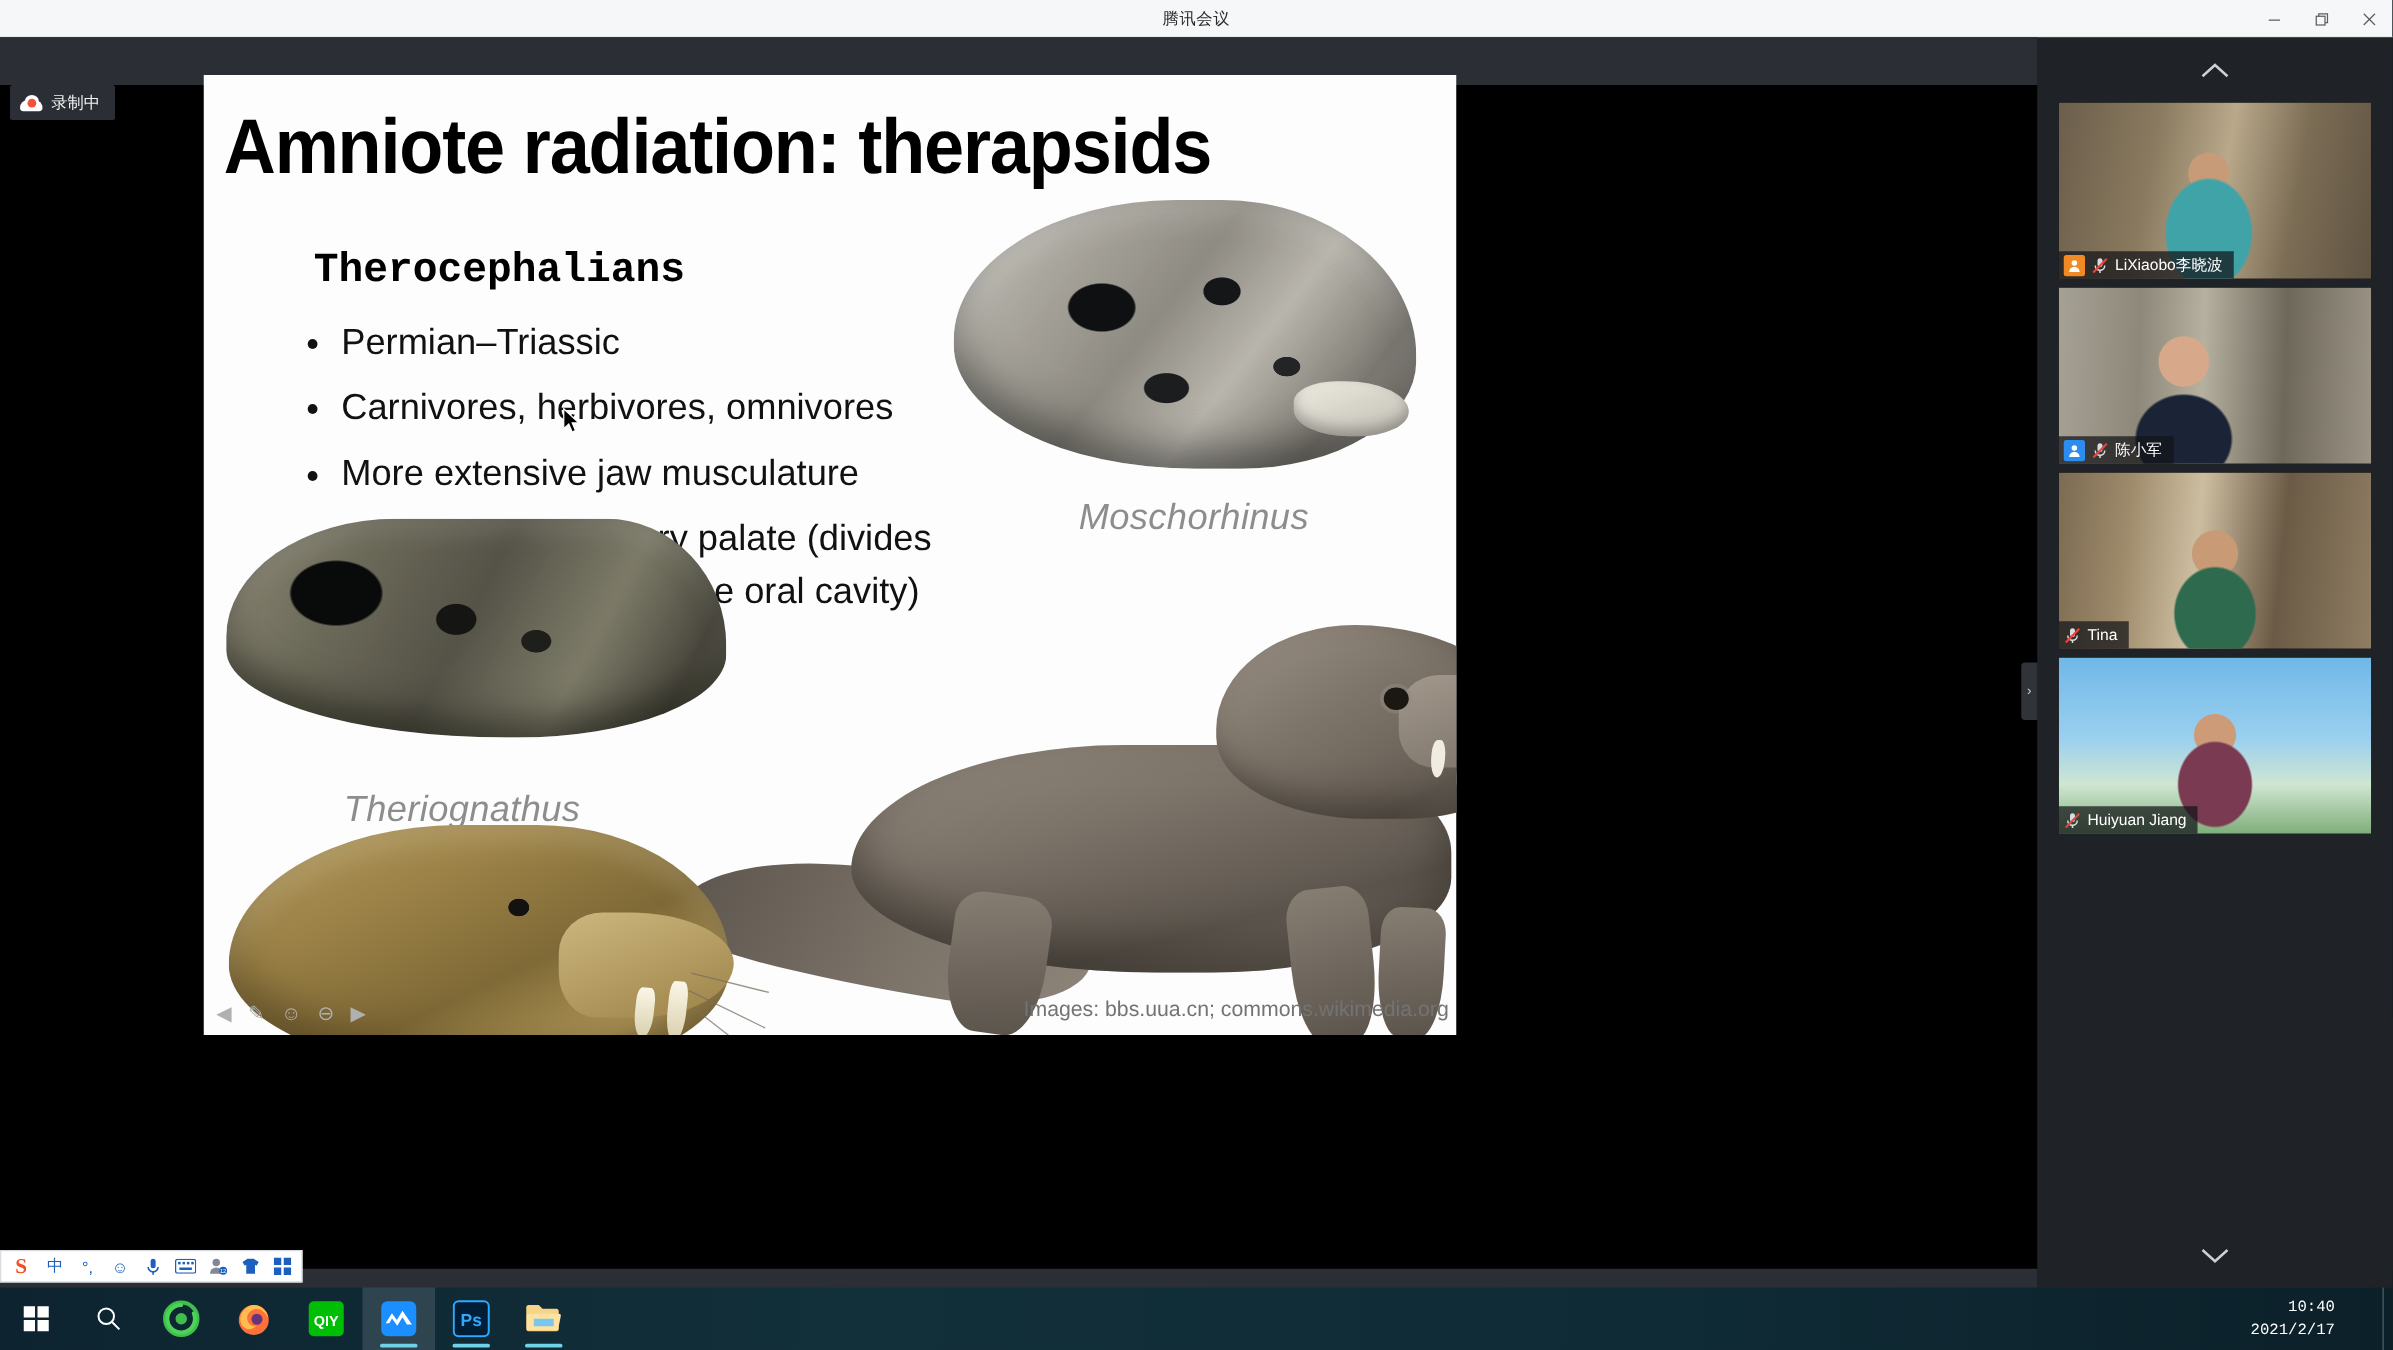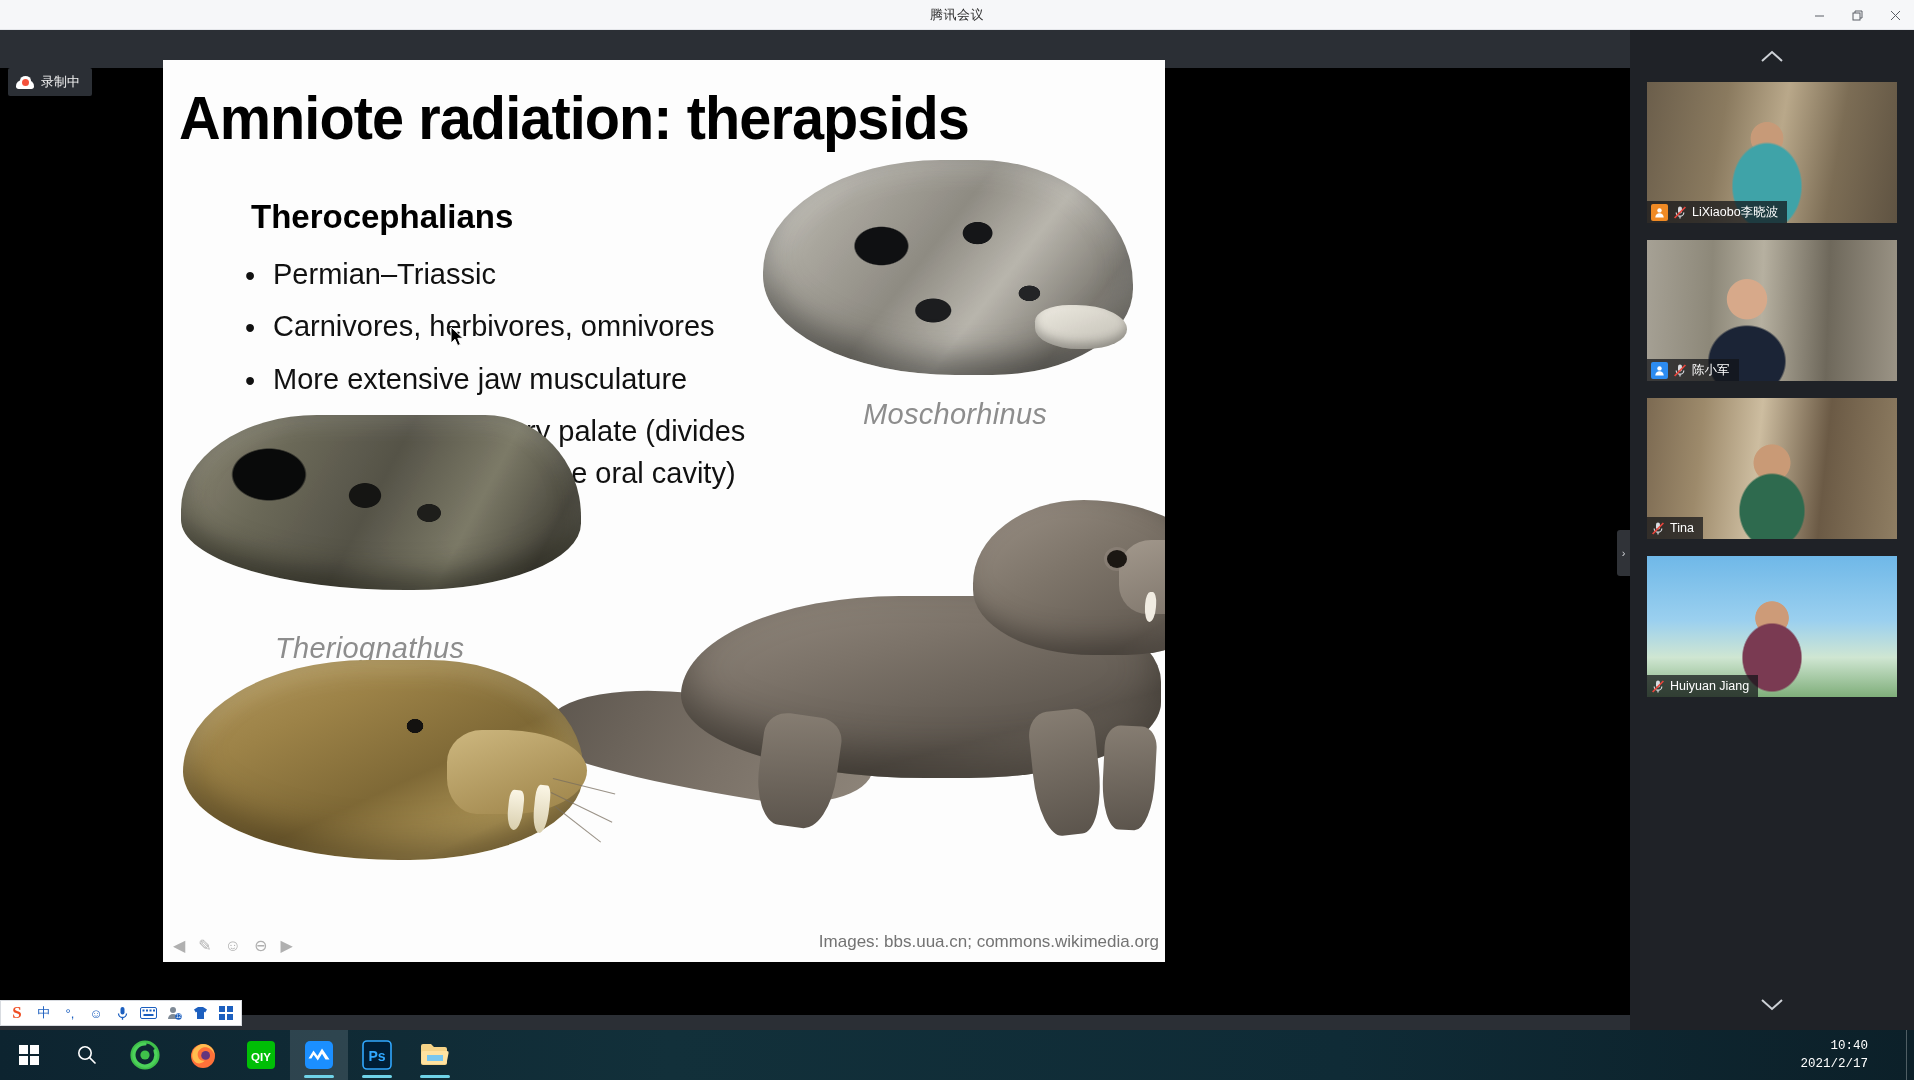--- a/index.html
+++ b/index.html
@@ -61,33 +61,33 @@
     background: #fff; border-radius: 50%;
   }
   .rec-cloud .dot {
     position: absolute; left: 6px; top: 3px; width: 7px; height: 7px;
     background: #f4513b; border-radius: 50%; z-index: 2;
   }
 
   
   .slide {
     position: absolute; left: 163px; top: 30px;
-    width: 1002px; height: 902px; background: #fdfdfd;
+    width: 1002px; height: 768px; background: #fdfdfd;
     overflow: hidden;
   }
   .slide-title {
     position: absolute; left: 16px; top: 27px; width: 975px;
     font-family: "Liberation Sans Narrow", "Liberation Sans", sans-serif;
     font-weight: bold; font-size: 62px; line-height: 1.0;
     letter-spacing: -1px; color: #000;
     transform: scaleX(0.93); transform-origin: left center;
   }
   .slide-subhead {
     position: absolute; left: 88px; top: 138px;
-    font-size: 33px; font-weight: bold; color: #000;
+    font-size: 33px; font-weight: bold; color: #000; font-family: Liberation Mono, monospace;
   }
   .bullets { position: absolute; left: 82px; top: 193px; width: 530px; }
   .bullet {
     display: flex; gap: 16px; font-size: 29px; line-height: 1.46;
     color: #111; margin-bottom: 8px;
   }
   .bullet .dot { flex: none; width: 12px; padding-top: 2px; }
   .bullet .txt { flex: 1; }
 
   .fossil-label {
@@ -215,21 +215,21 @@
   .rail {
     position: absolute; left: 1630px; top: 0;
     width: 284px; height: 1000px; background: #1f2227;
     display: flex; flex-direction: column; align-items: center;
   }
   .rail-arrow {
     width: 284px; height: 52px; display: flex;
     align-items: center; justify-content: center; color: #cdd1d6;
     flex: none;
   }
-  .tiles { flex: 1; display: flex; flex-direction: column; gap: 17px; align-items: center; }
+  .tiles { flex: 1; display: flex; flex-direction: column; gap: 7px; align-items: center; }
   .tile {
     position: relative; width: 250px; height: 141px;
     overflow: hidden; background: #0c0d0f; flex: none;
   }
   .tile.active { outline: 2px solid #37b24d; outline-offset: -2px; }
   .tile-scene { position: absolute; inset: 0; }
   .nameplate {
     position: absolute; left: 0; bottom: 0; height: 22px;
     padding: 0 9px 0 4px; display: flex; align-items: center; gap: 5px;
     background: rgba(18,20,23,.72); color: #fff; font-size: 12.5px;

